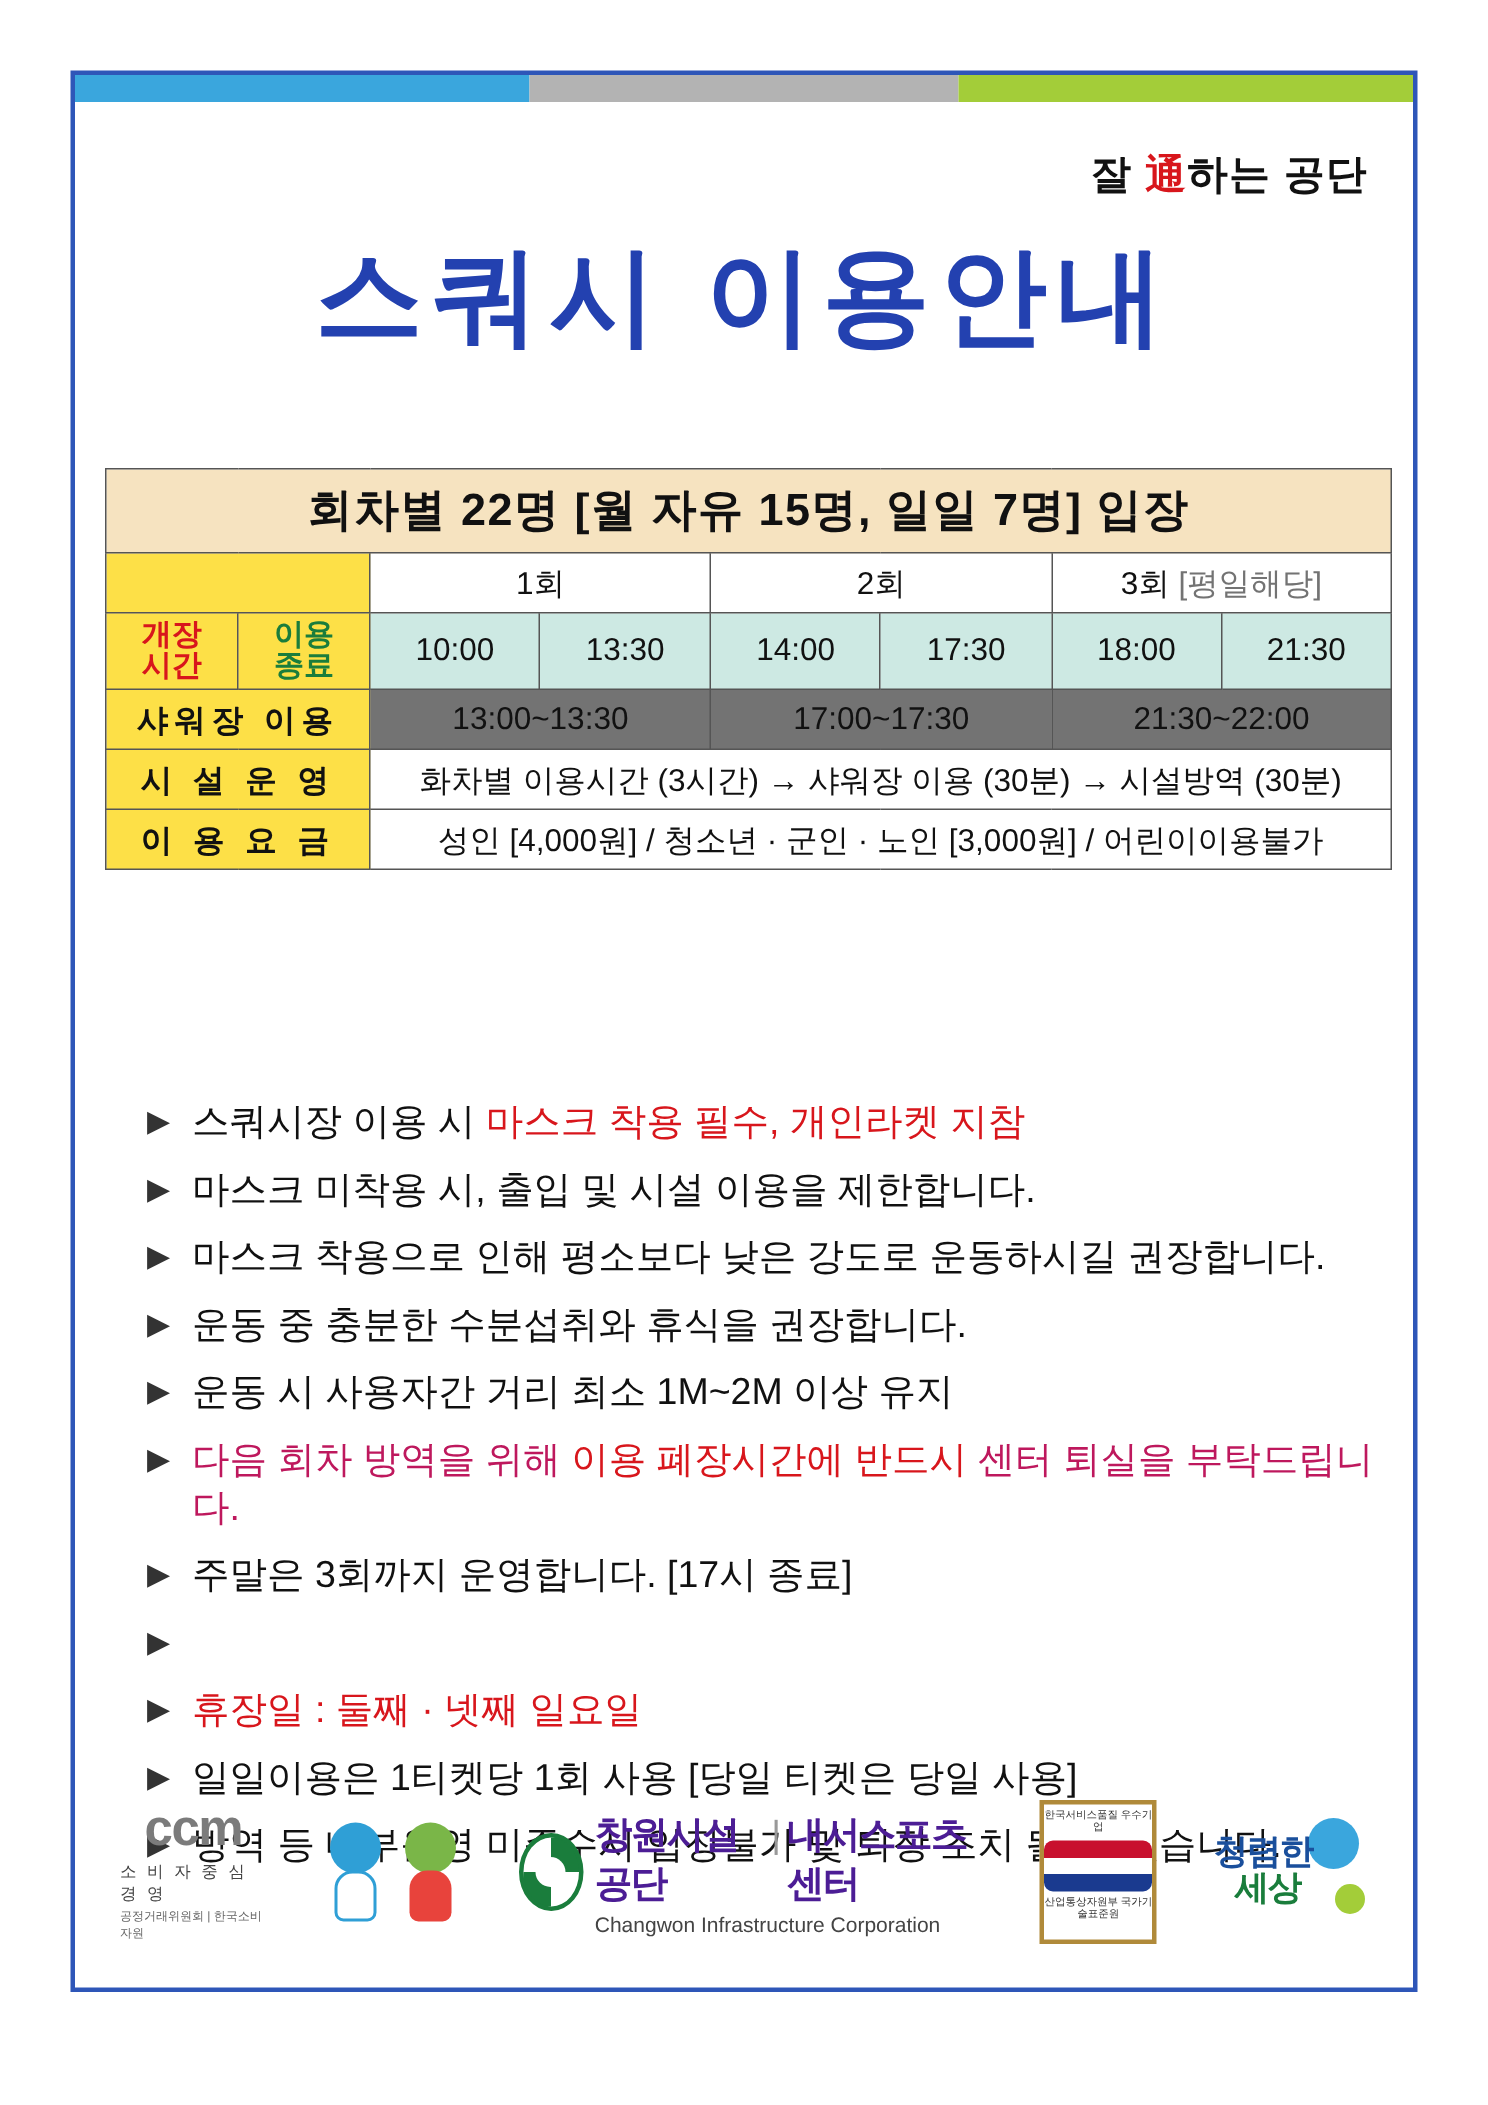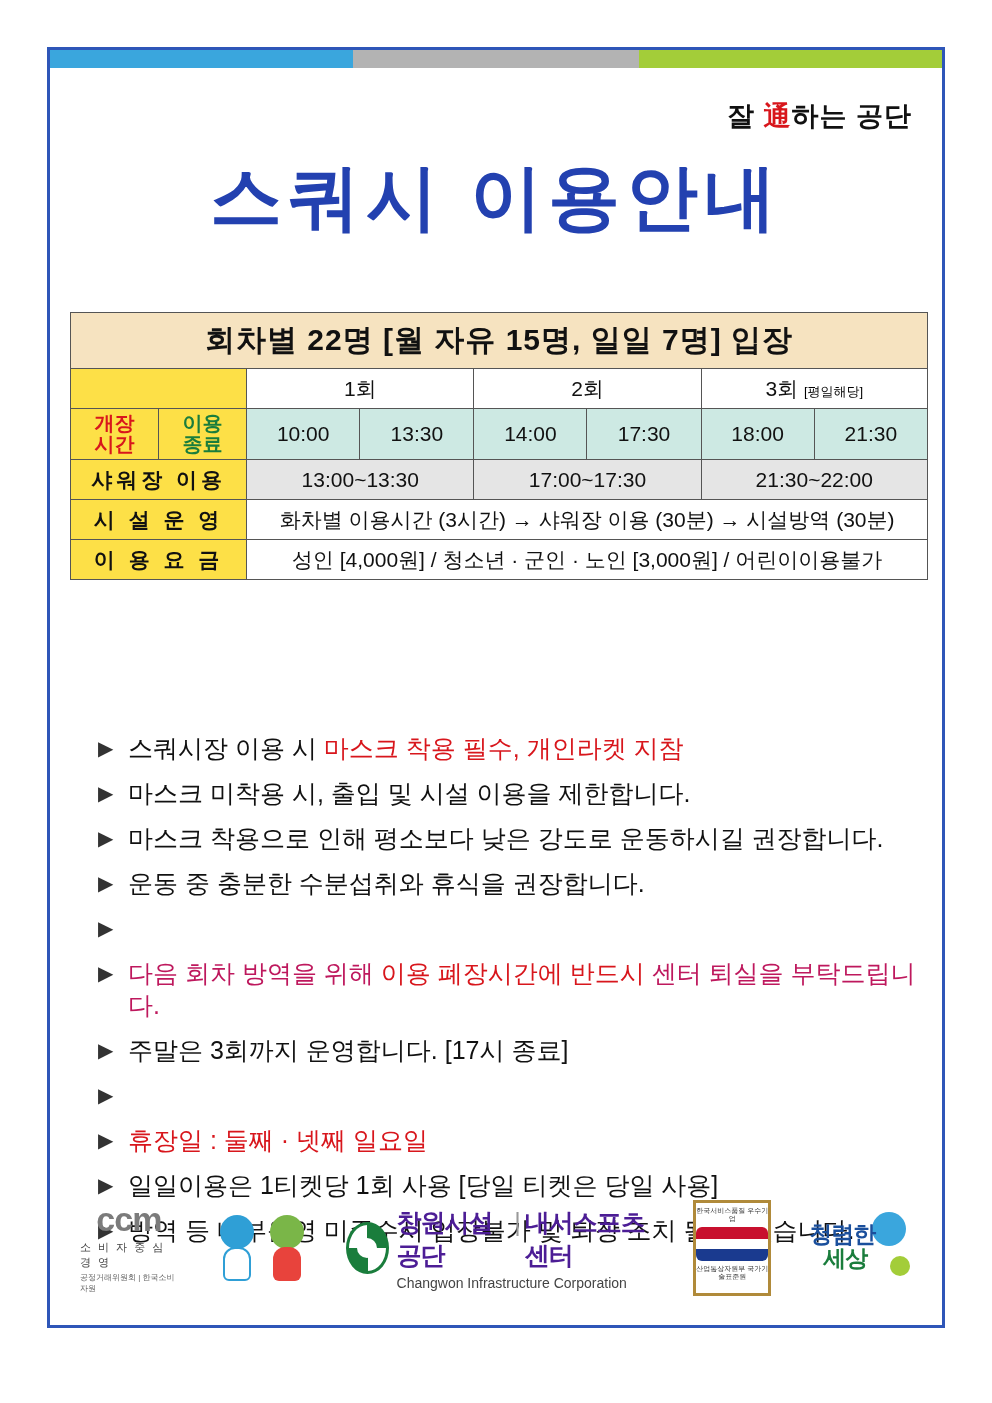--- a/index.html
+++ b/index.html
@@ -77,24 +77,24 @@
   .row-head td {
     background: #f6e3c0;
     font-size: 30px;
     font-weight: bold;
     color: #111111;
     height: 56px;
     letter-spacing: 1px;
   }
   .cell-gray { background: #fde047; }
   .cell-mint { background: #cde9e3; }
-  .cell-pink { background: #e5e5e5; }
+  .cell-pink { background: #737373; }
   .cell-white { background: #ffffff; }
   .cell-round-label { font-size: 22px; }
-  .cell-round-label .weekday { color: #000000; font-size: 13px; }
+  .cell-round-label .weekday { color: #737373; font-size: 21px; }
   .lbl-open  { color: #d8161c; font-weight: bold; font-size: 20px; line-height: 1.05; }
   .lbl-close { color: #1a7d3c; font-weight: bold; font-size: 20px; line-height: 1.05; }
   .t-open  { color: #d8161c; font-size: 23px; margin-left: 16px; }
   .t-close { color: #1a7d3c; font-size: 23px; }
   .lbl-plain { font-weight: bold; font-size: 23px; letter-spacing: 4px; }
   .cell-text-left { font-size: 23px; letter-spacing: 0px; }
 
   
   .notices {
     position: absolute;
@@ -287,20 +287,21 @@
         <div class="notice-row">
           <span class="notice-arrow">▶</span>
           <span class="notice-text"><span>마스크 착용으로 인해 평소보다 낮은 강도로 운동하시길 권장합니다.</span></span>
         </div>
         <div class="notice-row">
           <span class="notice-arrow">▶</span>
           <span class="notice-text"><span>운동 중 충분한 수분섭취와 휴식을 권장합니다.</span></span>
         </div>
         <div class="notice-row">
           <span class="notice-arrow">▶</span>
+          <span class="notice-text"><span>운동 시 사용자간 거리 최소 1M~2M 이상 유지</span></span>
         </div>
         <div class="notice-row">
           <span class="notice-arrow">▶</span>
           <span class="notice-text"><span class="blue">다음 회차 방역을 위해 </span><span class="red">이용 폐장시간에 반드시 </span><span class="blue">센터 퇴실을 부탁드립니다.</span></span>
         </div>
         <div class="notice-row">
           <span class="notice-arrow">▶</span>
           <span class="notice-text"><span>주말은 3회까지 운영합니다. [17시 종료]</span></span>
         </div>
         <div class="notice-row">

